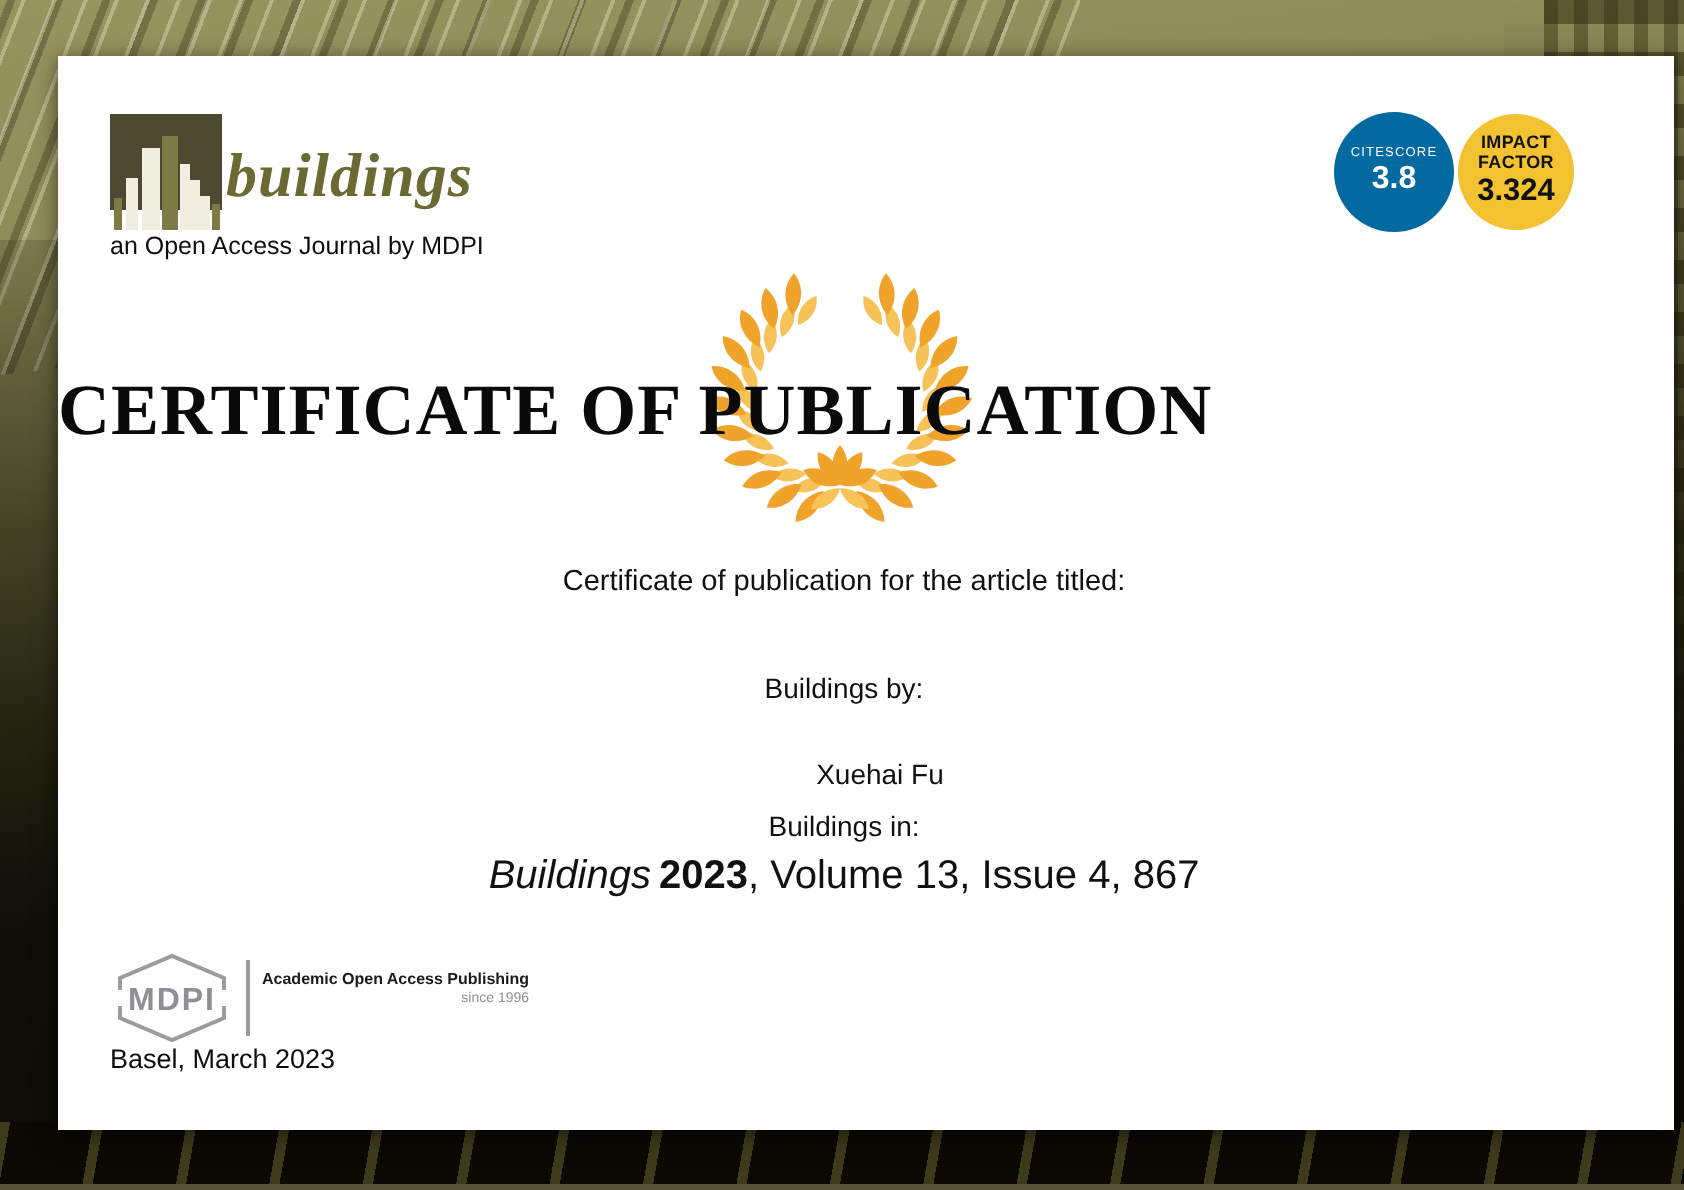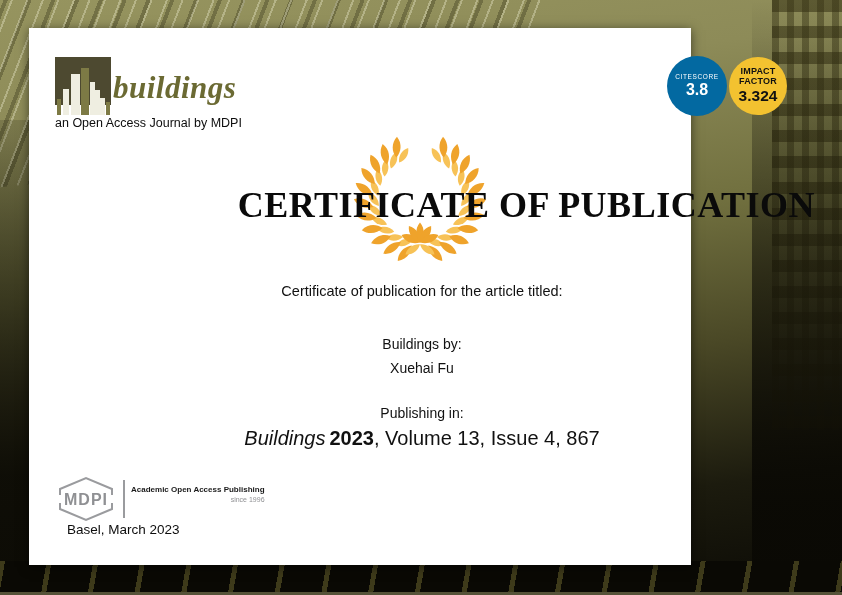--- a/index.html
+++ b/index.html
@@ -17,21 +17,21 @@
       repeating-linear-gradient(to right, rgba(52,48,18,.45) 0 7px, rgba(52,48,18,0) 7px 15px);}
   .bg-right-fade{position:absolute;right:0;top:0;width:90px;height:595px;
     background:linear-gradient(to bottom, rgba(10,9,4,0) 0%, rgba(10,9,4,.55) 45%, rgba(10,9,4,.95) 85%);}
   .bg-left-fade{position:absolute;left:0;top:120px;width:60px;height:475px;
     background:linear-gradient(to bottom, rgba(12,11,5,.15), rgba(12,11,5,.95) 75%);}
   .bg-streaks-bottom{position:absolute;left:0;bottom:0;width:842px;height:34px;background-color:#0a0904;
     background-image:repeating-linear-gradient(100deg, rgba(196,186,84,.28) 0 5px, rgba(196,186,84,0) 5px 46px);}
   .bg-bottom-line{position:absolute;left:0;bottom:0;width:842px;height:3px;background:#565339;}
 
   
-  .card{position:absolute;left:29px;top:28px;width:662px;height:537px;background:#ffffff;
+  .card{position:absolute;left:29px;top:28px;width:808px;height:537px;background:#ffffff;
     box-shadow:0 2px 10px rgba(0,0,0,.55);}
 
   
   .logo-box{position:absolute;left:26px;top:29px;width:56px;height:58px;}
   .logo-bg{position:absolute;left:0;top:0;width:56px;height:48px;background:#4d4930;}
   .logo-bar{position:absolute;bottom:0;}
   .b1{left:2px;width:4px;height:16px;background:#7d7a45;}
   .b2{left:8px;width:6px;height:26px;background:#efeee1;}
   .b3{left:16px;width:9px;height:41px;background:#efeee1;}
   .b4{left:26px;width:8px;height:47px;background:#7d7a45;}
@@ -47,42 +47,42 @@
   .badge{position:absolute;border-radius:50%;display:flex;flex-direction:column;align-items:center;justify-content:center;}
   .badge-cite{left:638px;top:28px;width:60px;height:60px;background:#0369a1;color:#fff;}
   .badge-cite .badge-label{font-size:6.5px;letter-spacing:.6px;}
   .badge-cite .badge-value{font-size:16px;font-weight:bold;margin-top:1px;}
   .badge-impact{left:700px;top:29px;width:58px;height:58px;background:#f3c230;color:#111;}
   .badge-impact .badge-label{font-size:9px;font-weight:bold;line-height:9.5px;letter-spacing:.2px;}
   .badge-impact .badge-value{font-size:15.5px;font-weight:bold;margin-top:1px;}
 
   
   .wreath{position:absolute;left:315px;top:108px;width:152px;height:133px;z-index:1;}
-  .cert-title{position:absolute;left:0;top:156px;width:786px;text-align:right;z-index:2;
+  .cert-title{position:absolute;left:0;top:156px;width:786px;text-align:left;z-index:2;
     font-family:"Liberation Serif",serif;font-weight:bold;font-size:36px;color:#0a0a0a;letter-spacing:.5px;}
 
   
   .tline{position:absolute;left:0;width:786px;text-align:center;color:#111;font-size:14px;}
   .t-intro{top:255px;font-size:14.5px;}
   .t-article{top:277px;font-size:14.5px;}
   .t-authored{top:308px;}
   .t-authors1{top:330px;}
-  .t-authors2{top:332px;}
+  .t-authors2{top:351px;padding-left:18px;}
   .t-published{top:377px;}
   .t-pub{top:399px;font-size:20px;}
   .pub-journal{font-style:italic;margin-right:4px;}
   .pub-year{font-weight:bold;}
 
   
   .mdpi-logo{position:absolute;left:26px;top:448px;width:62px;height:46px;}
   .mdpi-divider{position:absolute;left:94px;top:452px;width:1.5px;height:38px;background:#9a9b9e;}
   .publisher{position:absolute;left:102px;top:457px;text-align:right;}
   .publisher-line1{font-size:8px;font-weight:bold;color:#1a1a1a;}
   .publisher-line2{font-size:7px;color:#8f9093;margin-top:2px;}
-  .place-date{position:absolute;left:26px;top:494px;font-size:13.5px;color:#0d0d0d;margin-left:12px;}
+  .place-date{position:absolute;left:26px;top:494px;font-size:13.5px;color:#0d0d0d;}
 </style>
 </head>
 <body>
 
 <div class="stage">
   <div class="bg-stripes-topleft"></div>
   <div class="bg-windows-right"></div>
   <div class="bg-right-fade"></div>
   <div class="bg-left-fade"></div>
   <div class="bg-streaks-bottom"></div>
@@ -165,21 +165,21 @@
         <path d="M0 0C5 -6 6 -15 0 -22C-6 -15 -5 -6 0 0Z" fill="#efa32b" transform="translate(80 112) rotate(34) scale(0.95)"></path>
         <path d="M0 0C5 -6 6 -15 0 -22C-6 -15 -5 -6 0 0Z" fill="#efa32b" transform="translate(80 112) rotate(68) scale(0.95)"></path>
         <path d="M0 0C5 -6 6 -15 0 -22C-6 -15 -5 -6 0 0Z" fill="#f7c257" transform="translate(80 114) rotate(-125) scale(0.85)"></path>
         <path d="M0 0C5 -6 6 -15 0 -22C-6 -15 -5 -6 0 0Z" fill="#f7c257" transform="translate(80 114) rotate(125) scale(0.85)"></path>
       </svg>
     <div class="cert-title">CERTIFICATE OF PUBLICATION</div>
 
     <div class="tline t-intro">Certificate of publication for the article titled:</div>
     <div class="tline t-authored">Buildings by:</div>
     <div class="tline t-authors2">Xuehai Fu</div>
-    <div class="tline t-published">Publishing in:</div>
+    <div class="tline t-published">Buildings in:</div>
     <div class="tline t-pub">
       <span class="pub-journal">Buildings</span><span class="pub-year">2023</span><span>, Volume 13, Issue 4, 867</span>
     </div>
 
     <svg class="mdpi-logo" viewBox="0 0 62 46">
       <polyline points="5,19 5,13 31,2 57,13 57,19" fill="none" stroke="#9a9b9e" stroke-width="2"></polyline>
       <polyline points="5,27 5,33 31,44 57,33 57,27" fill="none" stroke="#9a9b9e" stroke-width="2"></polyline>
       <text x="31" y="29" text-anchor="middle" font-family="Liberation Sans, sans-serif" font-size="16" font-weight="bold" fill="#8f9093" letter-spacing="1">MDPI</text>
     </svg>
     <div class="mdpi-divider"></div>

